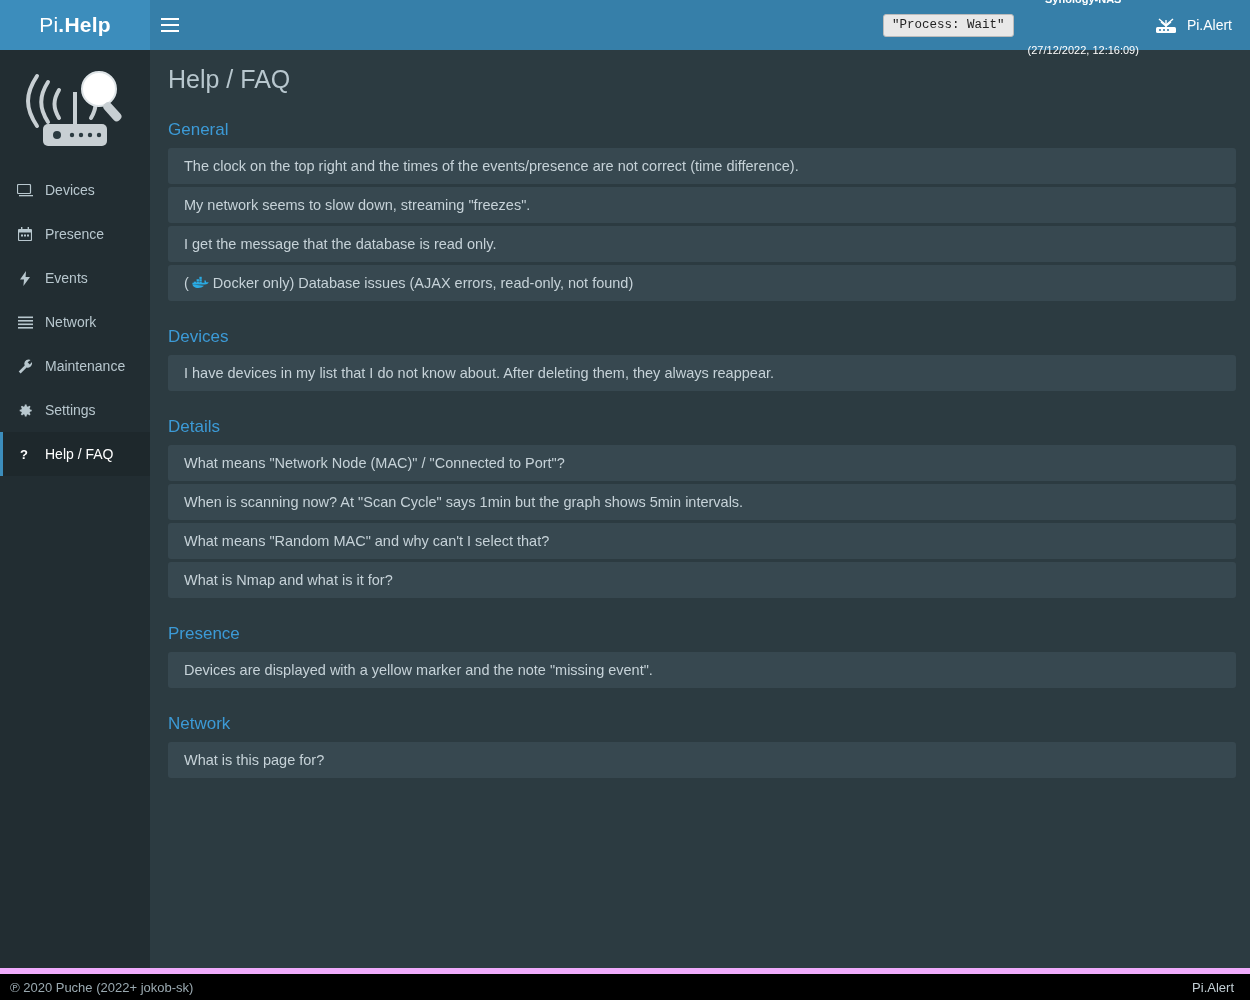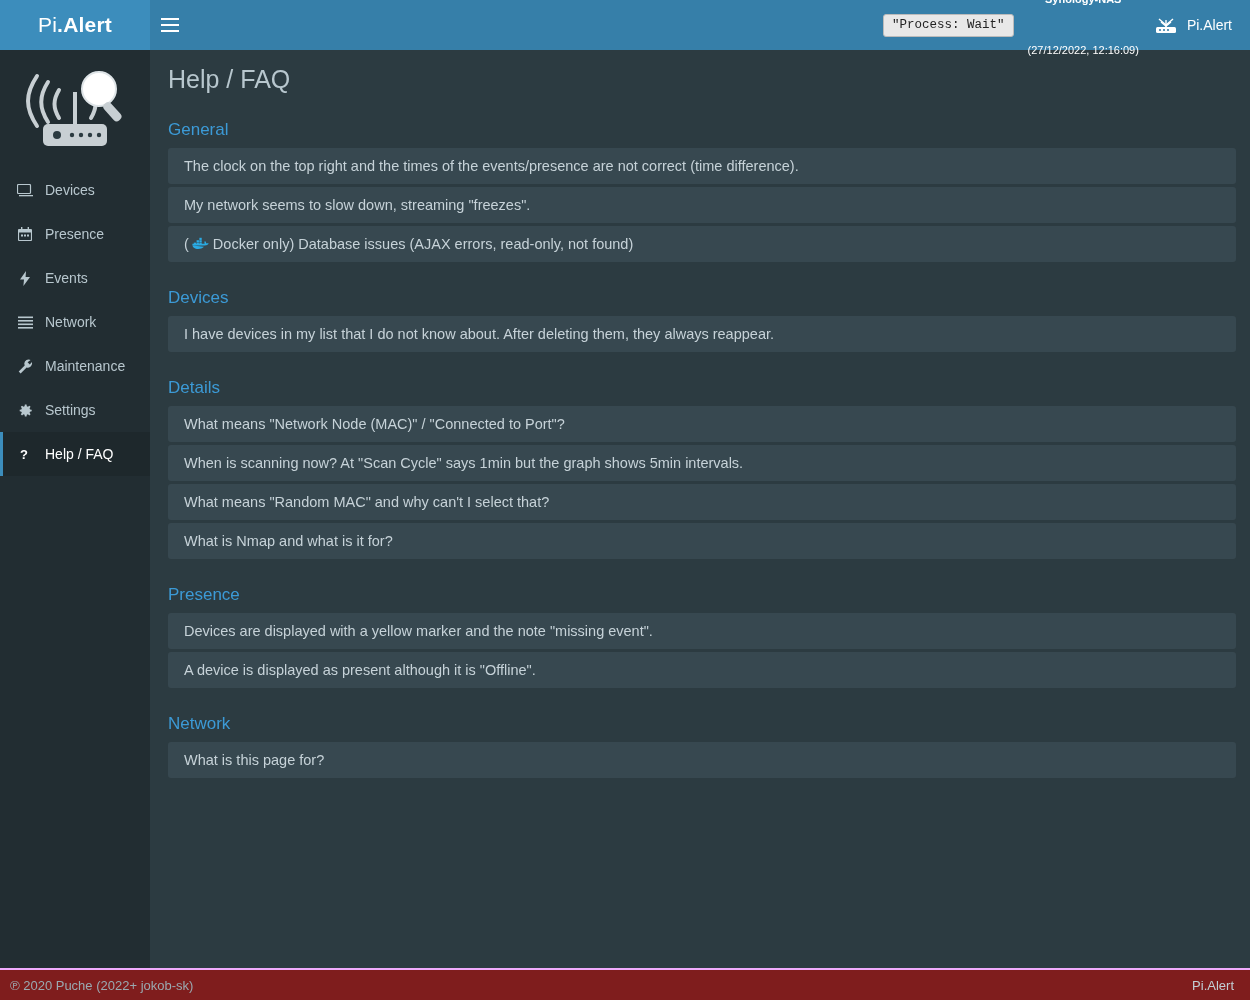--- a/index.html
+++ b/index.html
@@ -182,40 +182,40 @@
     display: inline-block;
     width: 18px; height: 14px;
     vertical-align: -2px;
     margin: 0 3px;
   }
 
   
   .footer {
     flex: 0 0 32px;
     height: 32px;
-    background: #7f1d1d;
-    border-top: 2px solid #f0abfc;
+    background: #000000;
+    border-top: 6px solid #f0abfc;
     display: flex;
     align-items: center;
     justify-content: space-between;
     padding: 0 16px 0 10px;
     font-size: 13px;
     color: #9aa9b0;
   }
   .footer .right { color: #c2ced4; }
 </style>
 </head>
 <body>
 
 <div id="app">
 
   <div class="header">
     <div class="logo-box">
       <span class="light">Pi</span>
-        <span class="bold">.Alert</span>
+        <span class="bold">.Help</span>
     </div>
     <div class="navbar">
       <div class="hamburger">
         <svg width="18" height="14" viewBox="0 0 18 14" aria-hidden="true">
           <rect x="0" y="0" width="18" height="2" fill="#ffffff"></rect>
           <rect x="0" y="6" width="18" height="2" fill="#ffffff"></rect>
           <rect x="0" y="12" width="18" height="2" fill="#ffffff"></rect>
         </svg>
       </div>
       <div class="navbar-right">
@@ -337,20 +337,21 @@
       </ul>
     </div>
 
     <div class="content-wrap">
       <div class="content">
         <h1 class="page-title">Help / FAQ</h1>
 
         <h2 class="section-title">General</h2>
         <div class="faq-item">The clock on the top right and the times of the events/presence are not correct (time difference).</div>
         <div class="faq-item">My network seems to slow down, streaming "freezes".</div>
+        <div class="faq-item">I get the message that the database is read only.</div>
         <div class="faq-item">
           <span>(</span>
           <span class="docker-ico">
             <svg width="18" height="14" viewBox="0 0 20 15" aria-hidden="true">
               <rect x="2" y="6" width="2.6" height="2.4" fill="#2aabe4"></rect>
               <rect x="5.1" y="6" width="2.6" height="2.4" fill="#2aabe4"></rect>
               <rect x="8.2" y="6" width="2.6" height="2.4" fill="#2aabe4"></rect>
               <rect x="5.1" y="3.3" width="2.6" height="2.4" fill="#2aabe4"></rect>
               <rect x="8.2" y="3.3" width="2.6" height="2.4" fill="#2aabe4"></rect>
               <rect x="8.2" y="0.6" width="2.6" height="2.4" fill="#2aabe4"></rect>
@@ -364,21 +365,20 @@
         <div class="faq-item">I have devices in my list that I do not know about. After deleting them, they always reappear.</div>
 
         <h2 class="section-title">Details</h2>
         <div class="faq-item">What means "Network Node (MAC)" / "Connected to Port"?</div>
         <div class="faq-item">When is scanning now? At "Scan Cycle" says 1min but the graph shows 5min intervals.</div>
         <div class="faq-item">What means "Random MAC" and why can't I select that?</div>
         <div class="faq-item">What is Nmap and what is it for?</div>
 
         <h2 class="section-title">Presence</h2>
         <div class="faq-item">Devices are displayed with a yellow marker and the note "missing event".</div>
-        <div class="faq-item">A device is displayed as present although it is "Offline".</div>
 
         <h2 class="section-title">Network</h2>
         <div class="faq-item">What is this page for?</div>
       </div>
     </div>
   </div>
 
   <div class="footer">
     <div class="left">℗ 2020 Puche (2022+ jokob-sk)</div>
     <div class="right">Pi.Alert</div>

